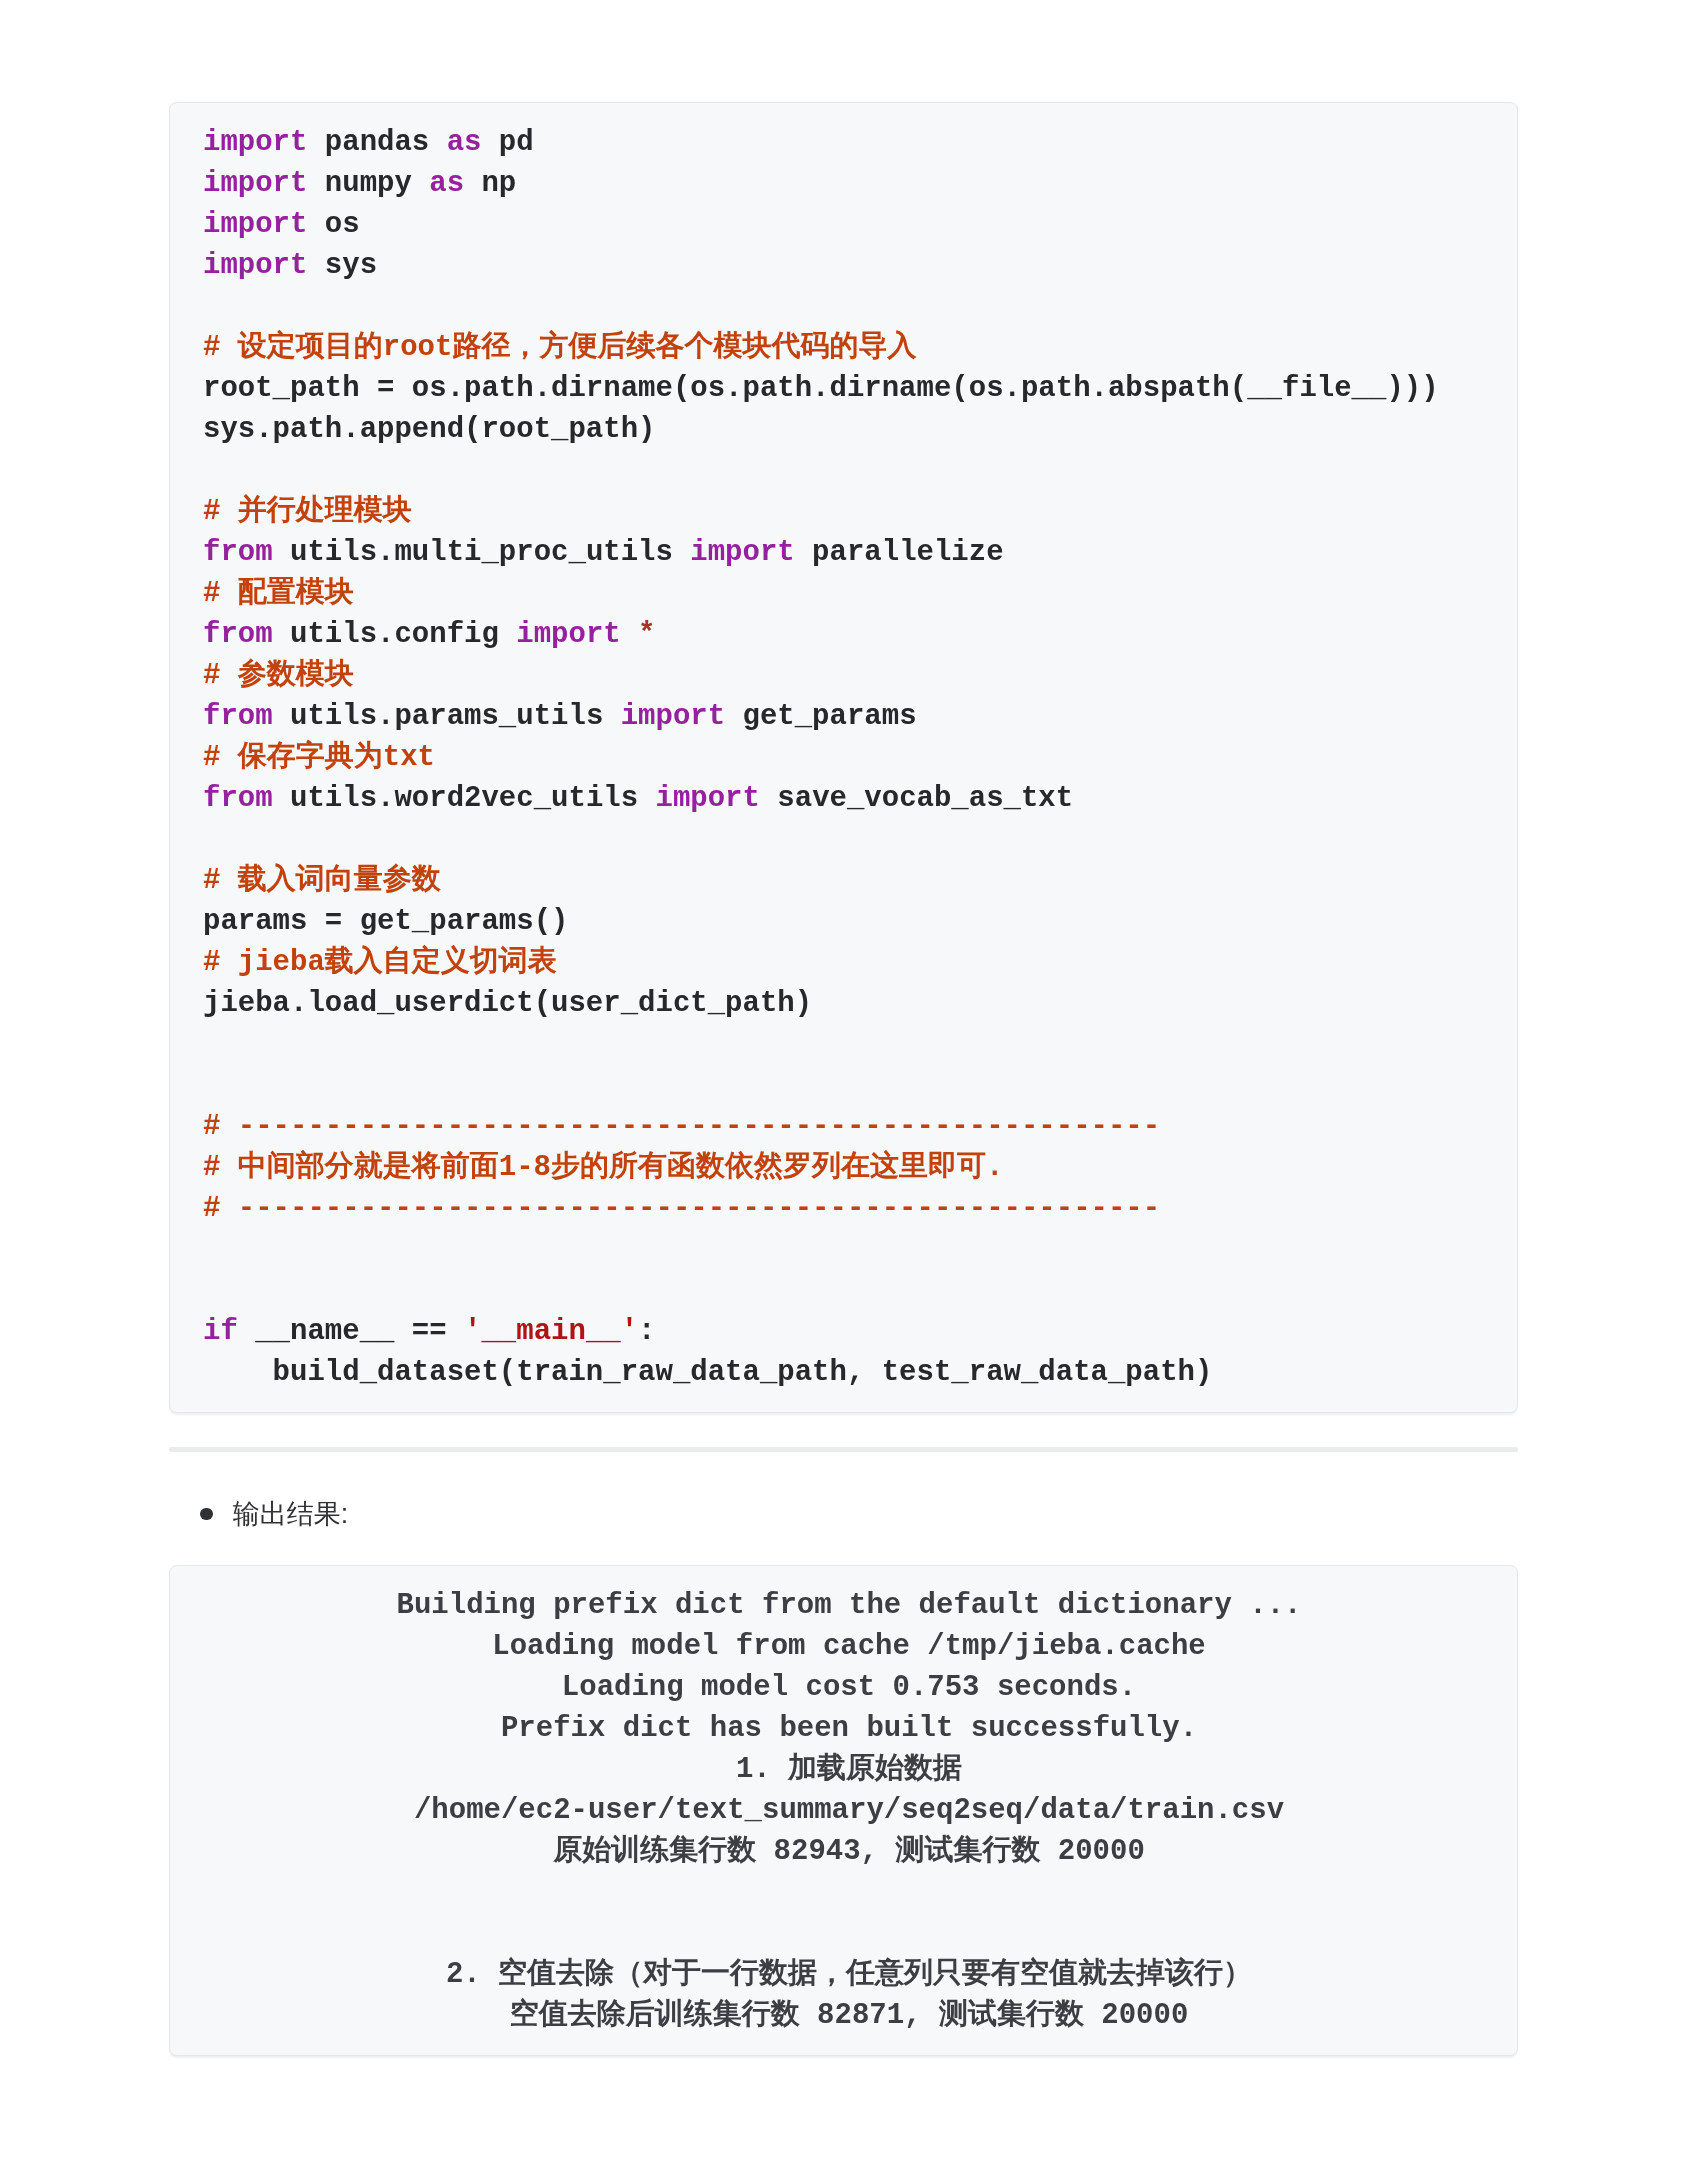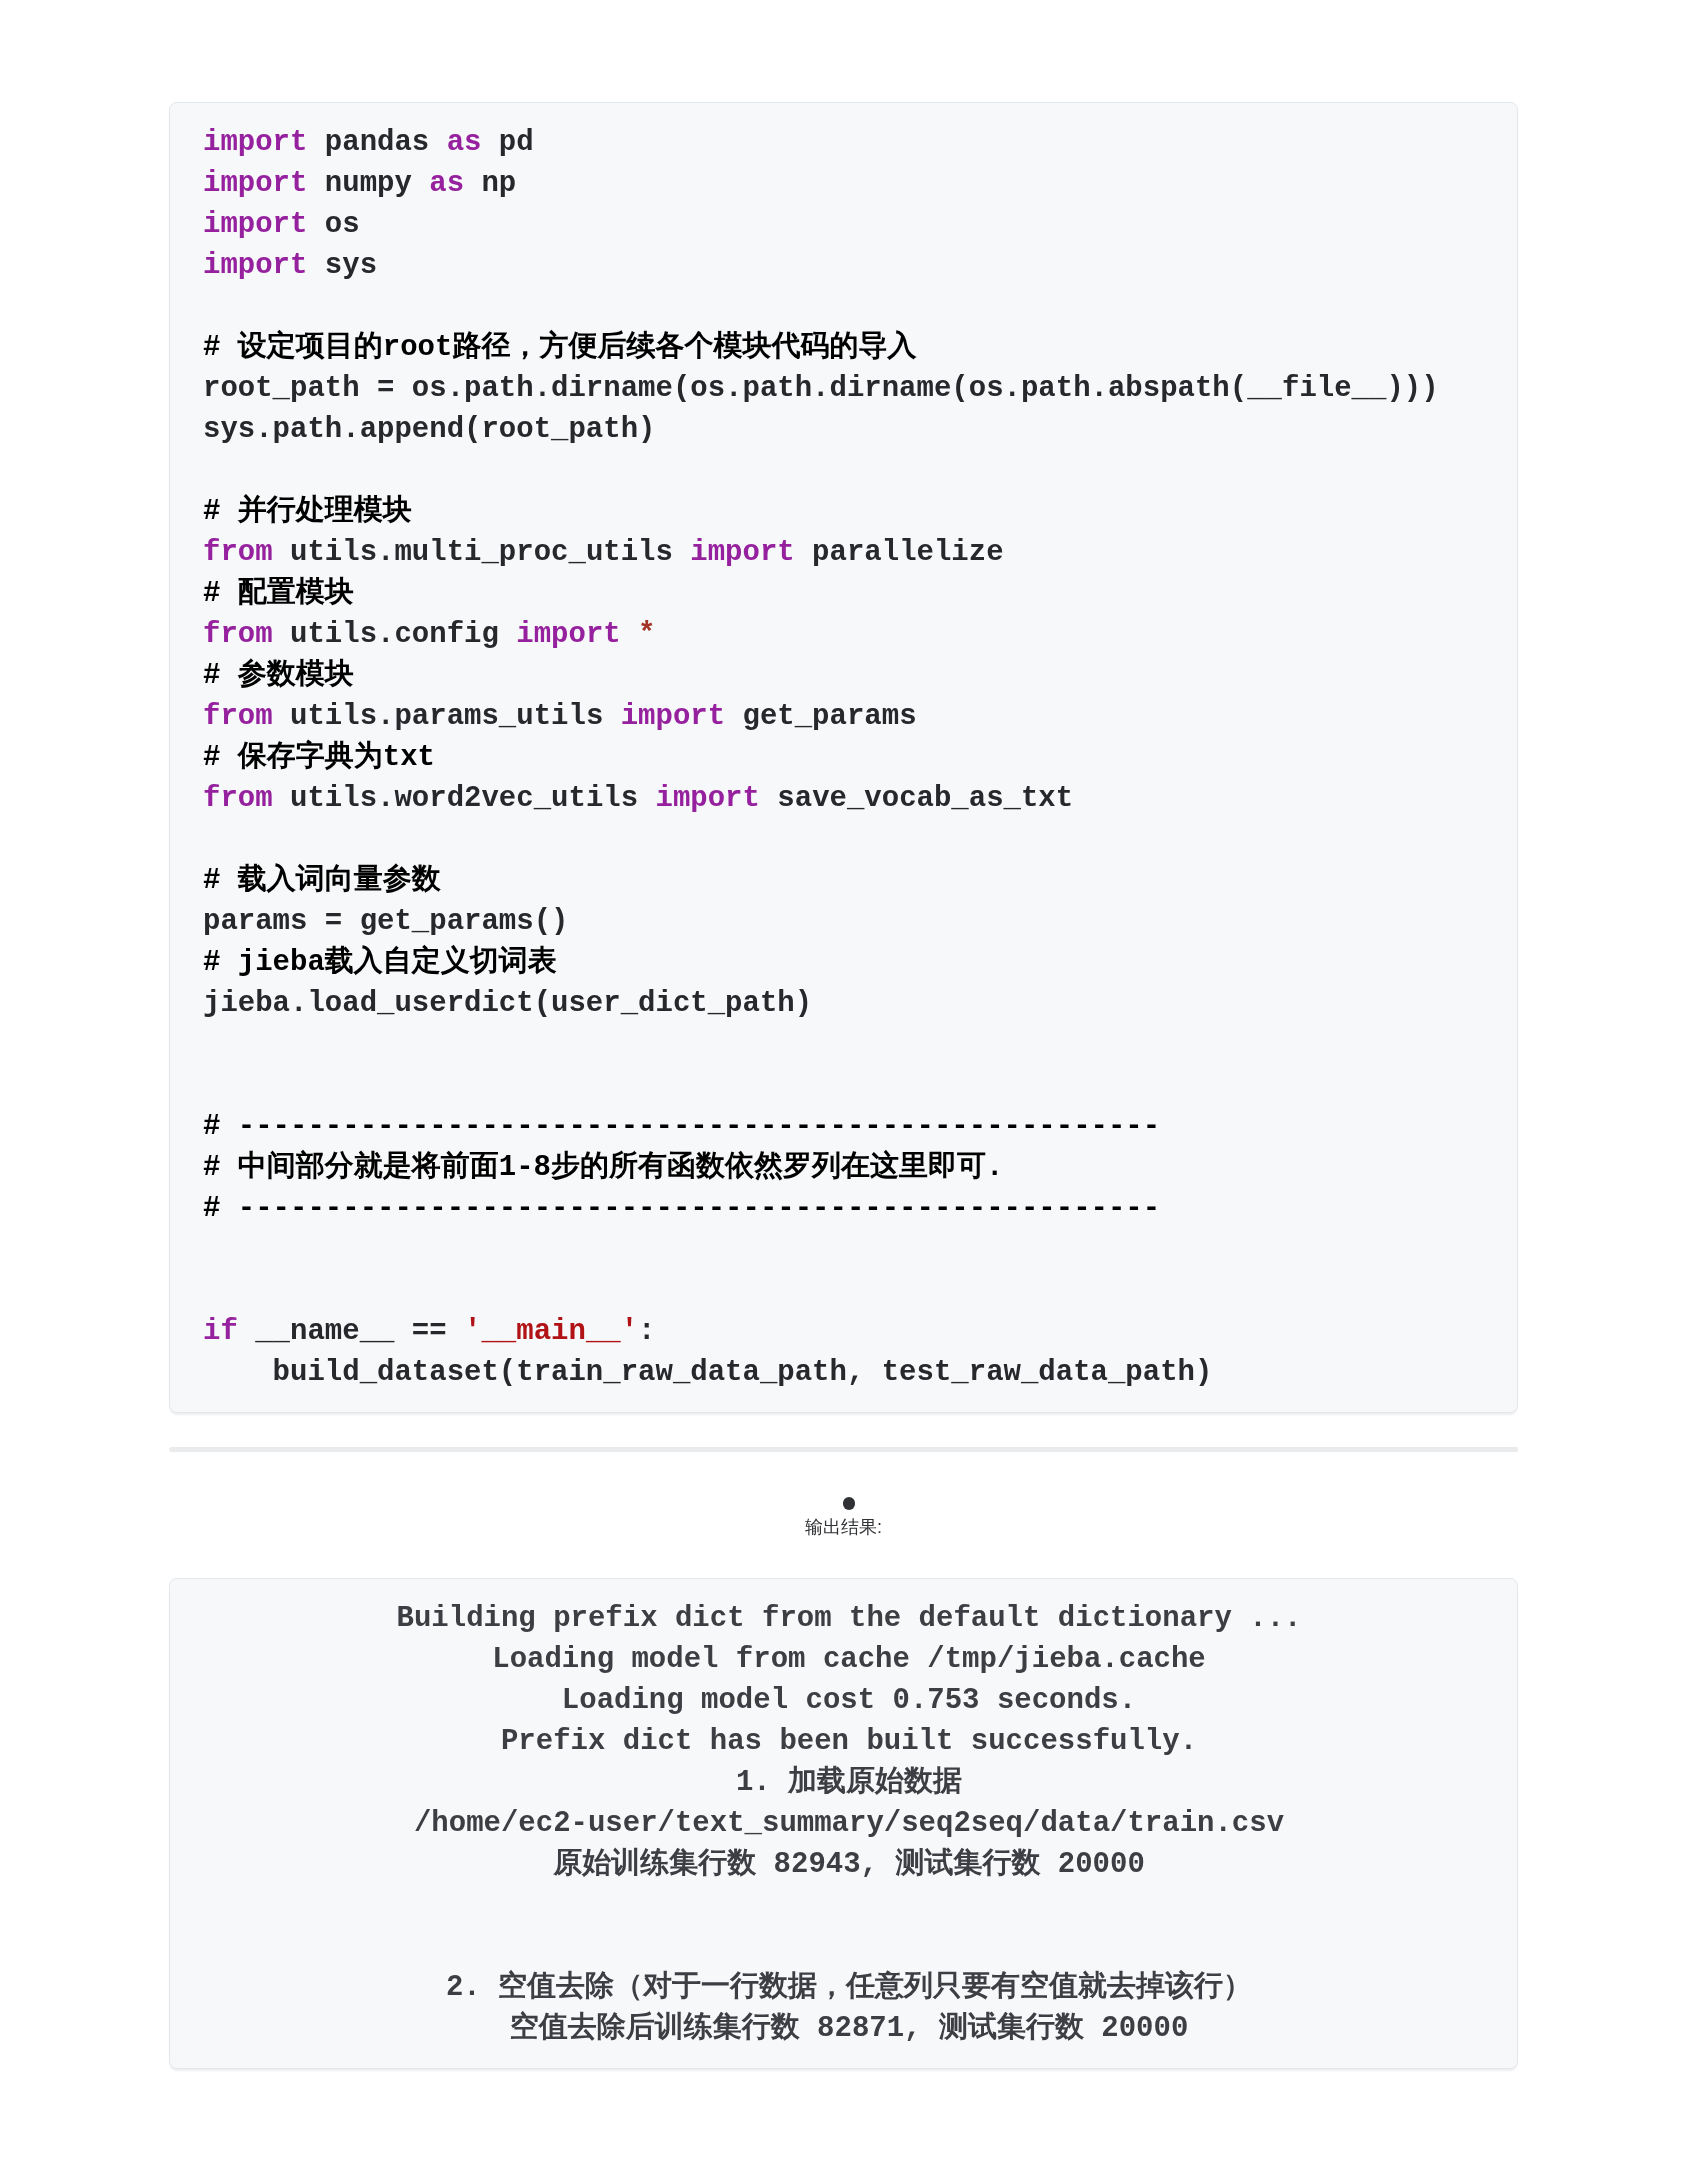--- a/index.html
+++ b/index.html
@@ -29,37 +29,36 @@
     line-height:41px;
     color:#26282c;
     white-space:pre;
     overflow:hidden;
     font-weight:bold;
   }
   #code-block-1{margin-top:102px;}
   #output-block{margin-top:34px;text-align:center;}
   .code-line{height:41px;white-space:pre;}
   .tok-kw{color:#96219e;}
-  .tok-cm{color:#000000;}
+  .tok-cm{color:#c2410c;}
   .tok-str{color:#b01216;text-align:center;}
   .tok-star{color:#a33428;}
   .divider{
     height:5px;
     background:#e9ebed;
     border-radius:2.2px;
     margin-top:34px;
   }
   .list-item{
     margin-top:45px;
     display:flex;
     align-items:center;
     color:#2f3134;
-    font-size:18px;
+    font-size:27px;
     line-height:34px;
-    flex-direction:column;
   }
   .bullet-dot{
     width:12.7px;height:12.7px;
     background:#2f3134;
     border-radius:50%;
     margin-left:31px;
     margin-right:20px;
     flex:0 0 auto;
   }
   #output-block{color:#3c3e44;}

